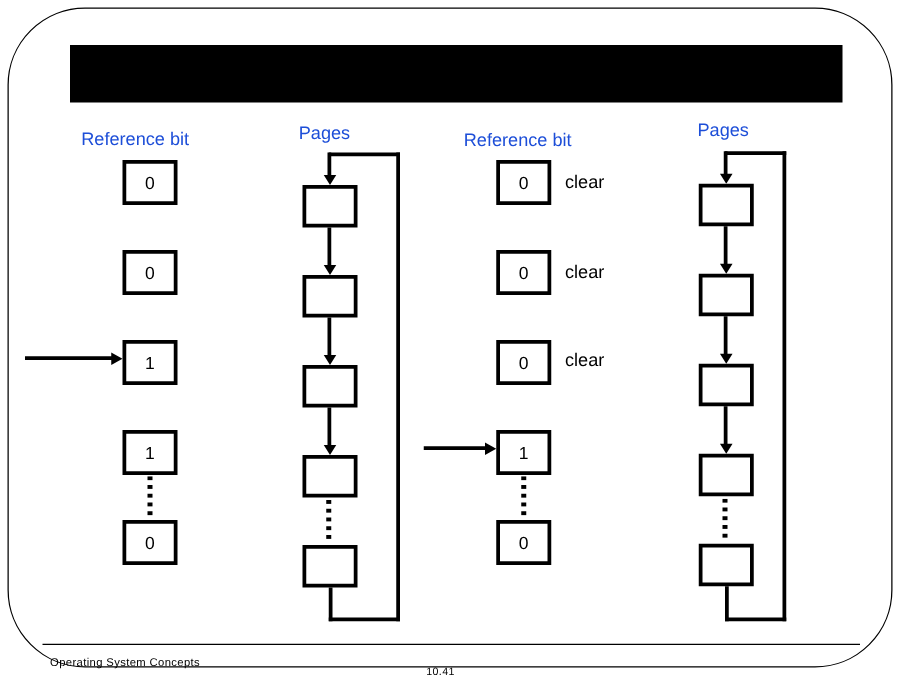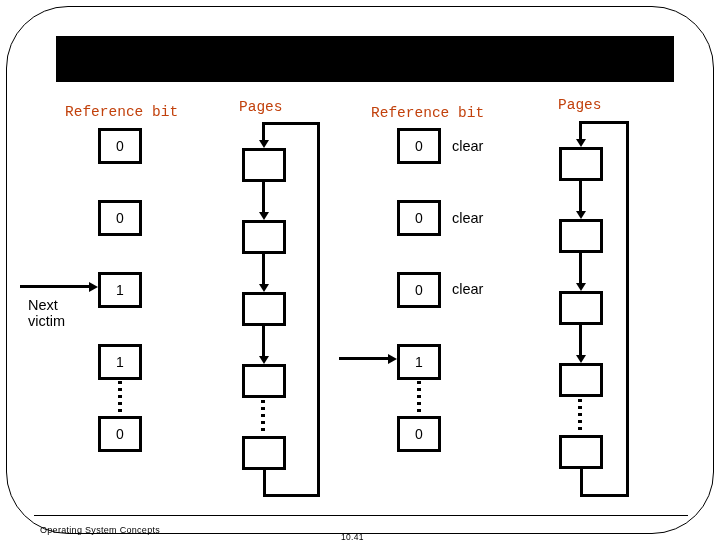--- a/index.html
+++ b/index.html
@@ -57,23 +57,22 @@
     font-weight: bold;
     color: #000;
     letter-spacing: -0.1px;
     white-space: nowrap;
   }
 
   
   .col-head {
     position: absolute;
     font-size: 14.5px;
-    color: #c2410c;
+    color: #1d4ed8;
     white-space: nowrap;
-    font-family: Liberation Mono, monospace;
   }
 
   
   .bitbox {
     position: absolute;
     width: 44px;
     height: 36px;
     border: 3px solid #000;
     background: #fff;
     box-sizing: border-box;
@@ -178,24 +177,20 @@
   <div class="bitbox" style="left:98px; top:128px;">0</div>
   <div class="bitbox" style="left:98px; top:200px;">0</div>
   <div class="bitbox" style="left:98px; top:272px;">1</div>
   <div class="bitbox" style="left:98px; top:344px;">1</div>
   <div class="bitbox" style="left:98px; top:416px;">0</div>
 
   <div class="dotline" style="left:118px; top:381px; height:34px;"></div>
 
   <div class="hline" style="left:20px; top:285px; width:70px;"></div>
   <div class="arrowhead-right" style="left:89px; top:281.5px;"></div>
-  <div class="label-text two-line" style="left:28px; top:297px;">
-    <span>Next</span><br>
-    <span>victim</span>
-  </div>
 
   <div class="col-head" style="left:239px; top:99px;">Pages</div>
 
   <div class="vline" style="left:317px; top:122px; height:375px;"></div>
   <div class="hline" style="left:263px; top:122px; width:57px;"></div>
   <div class="hline" style="left:263px; top:494px; width:57px;"></div>
   <div class="vline" style="left:263px; top:459px; height:38px;"></div>
   <div class="vline" style="left:262px; top:122px; height:20px;"></div>
   <div class="arrowhead-down" style="left:258.5px; top:140px;"></div>
 

